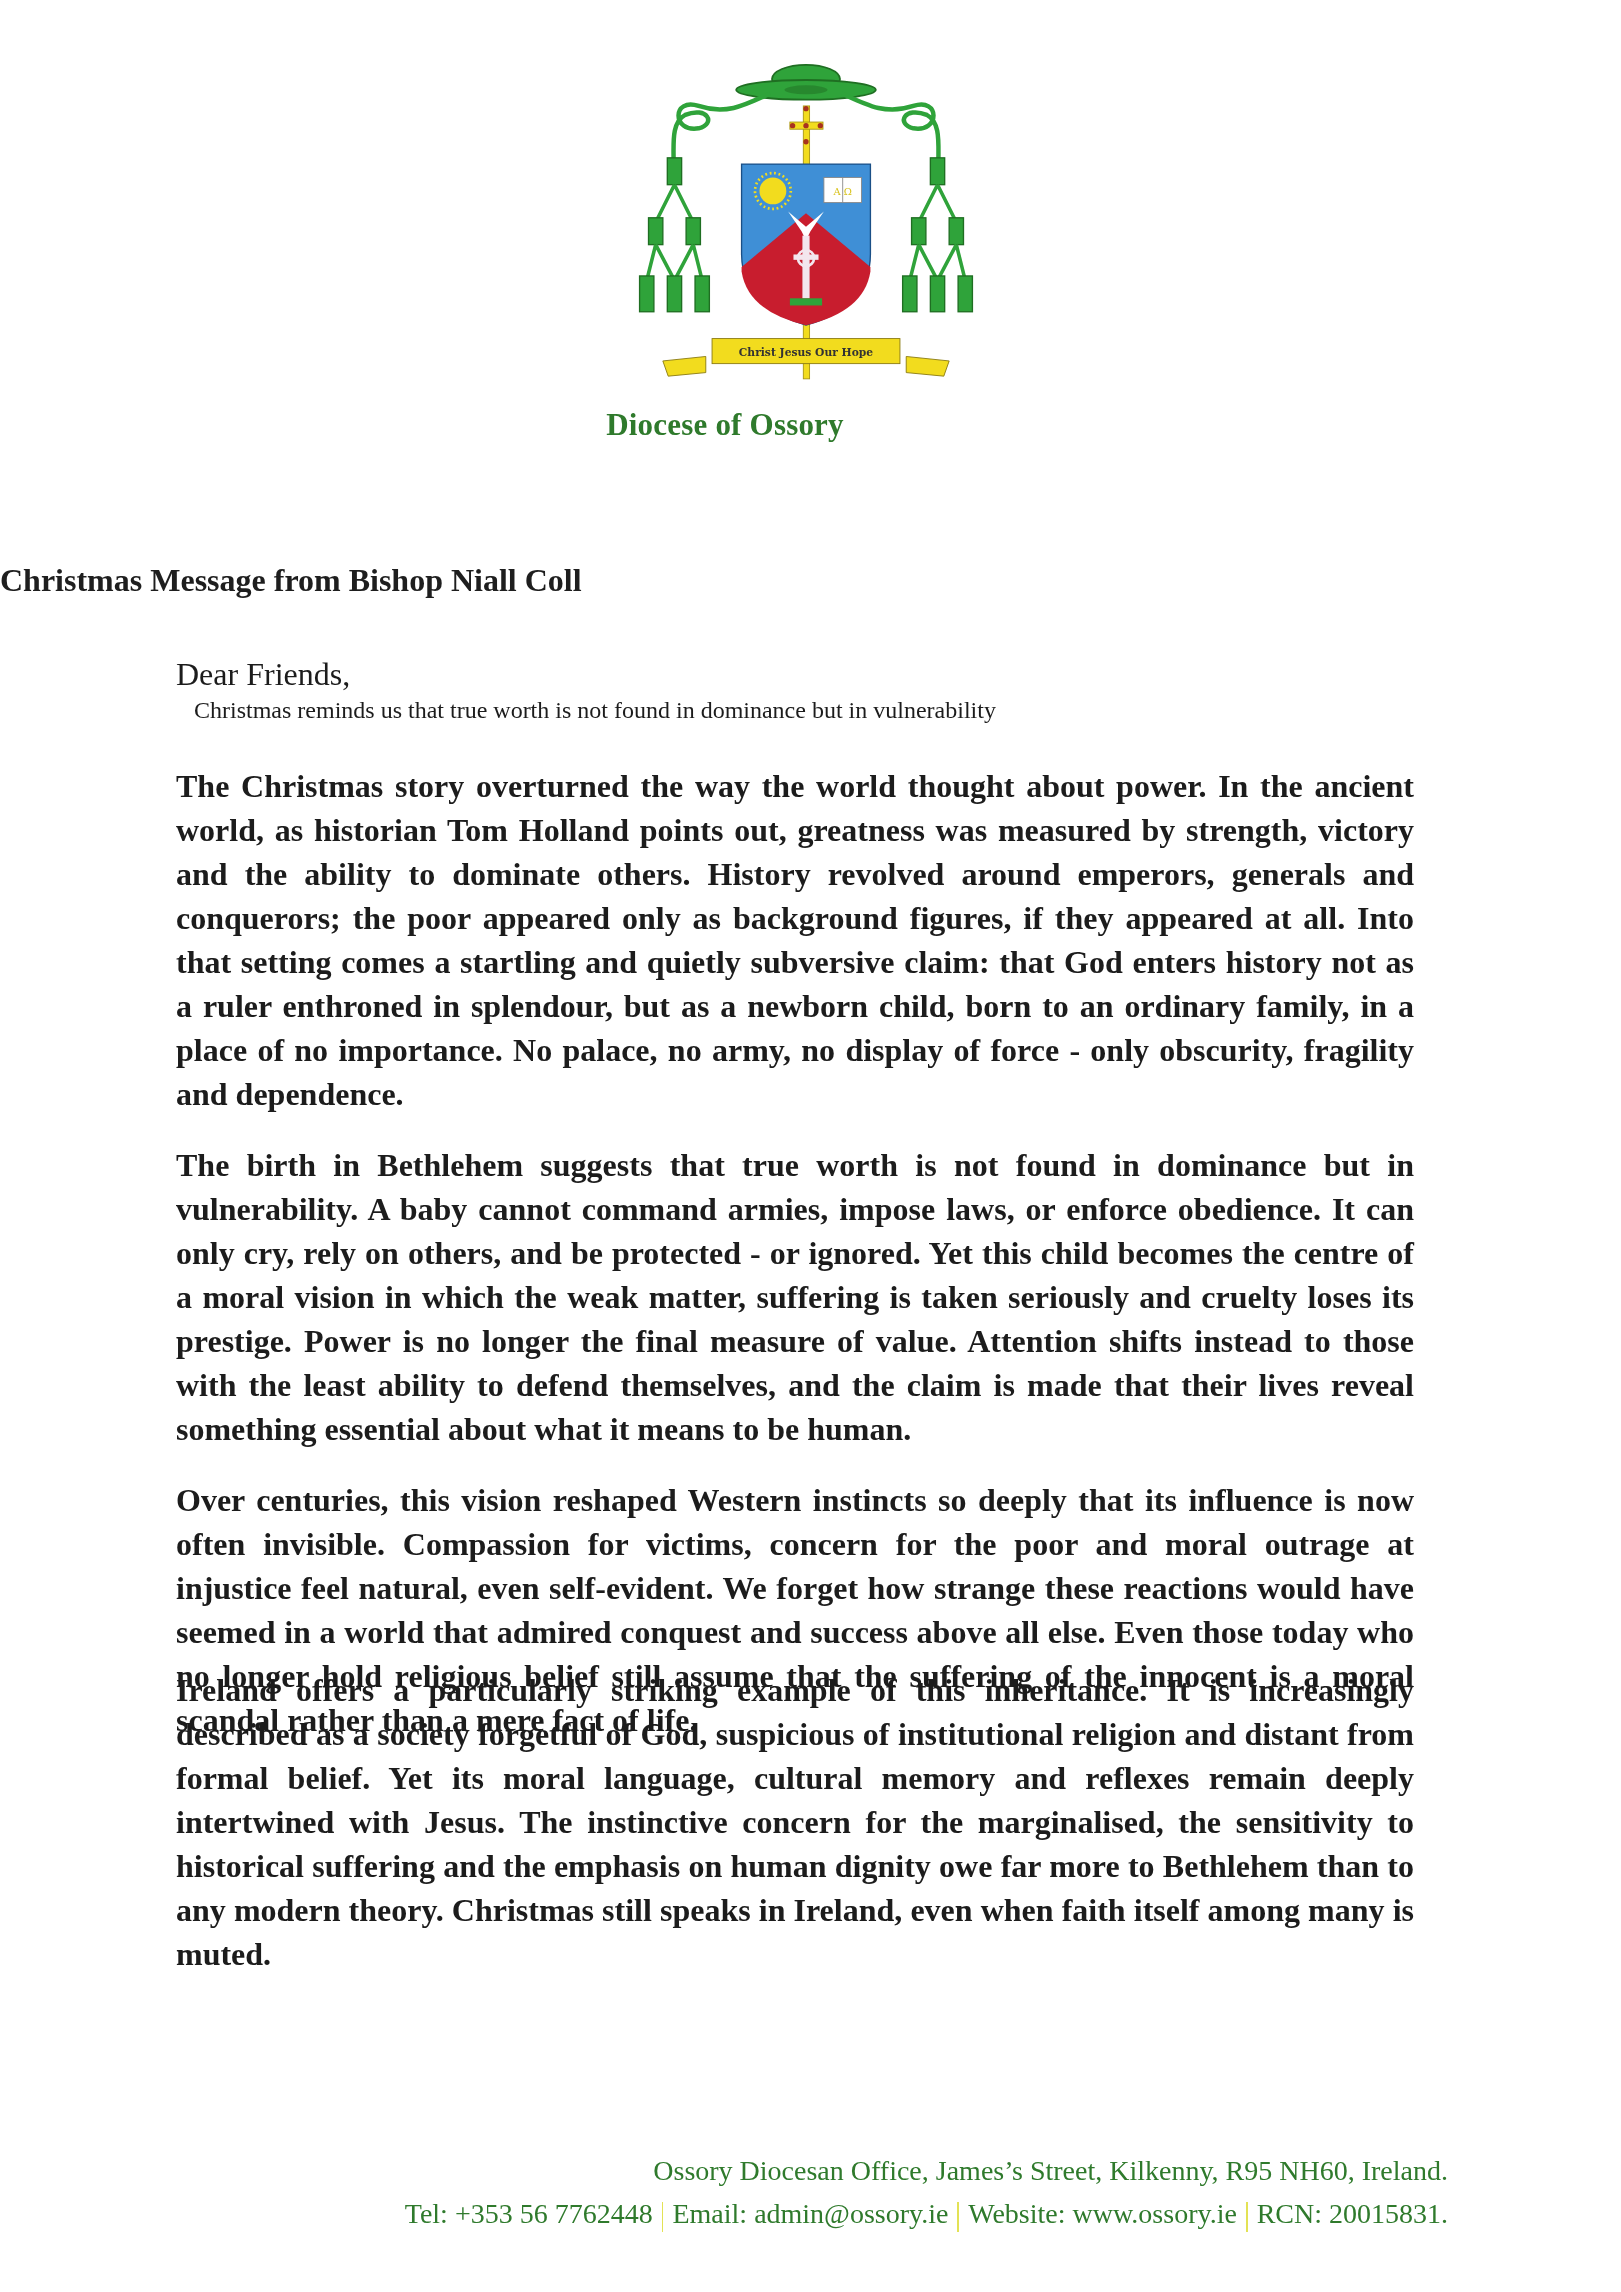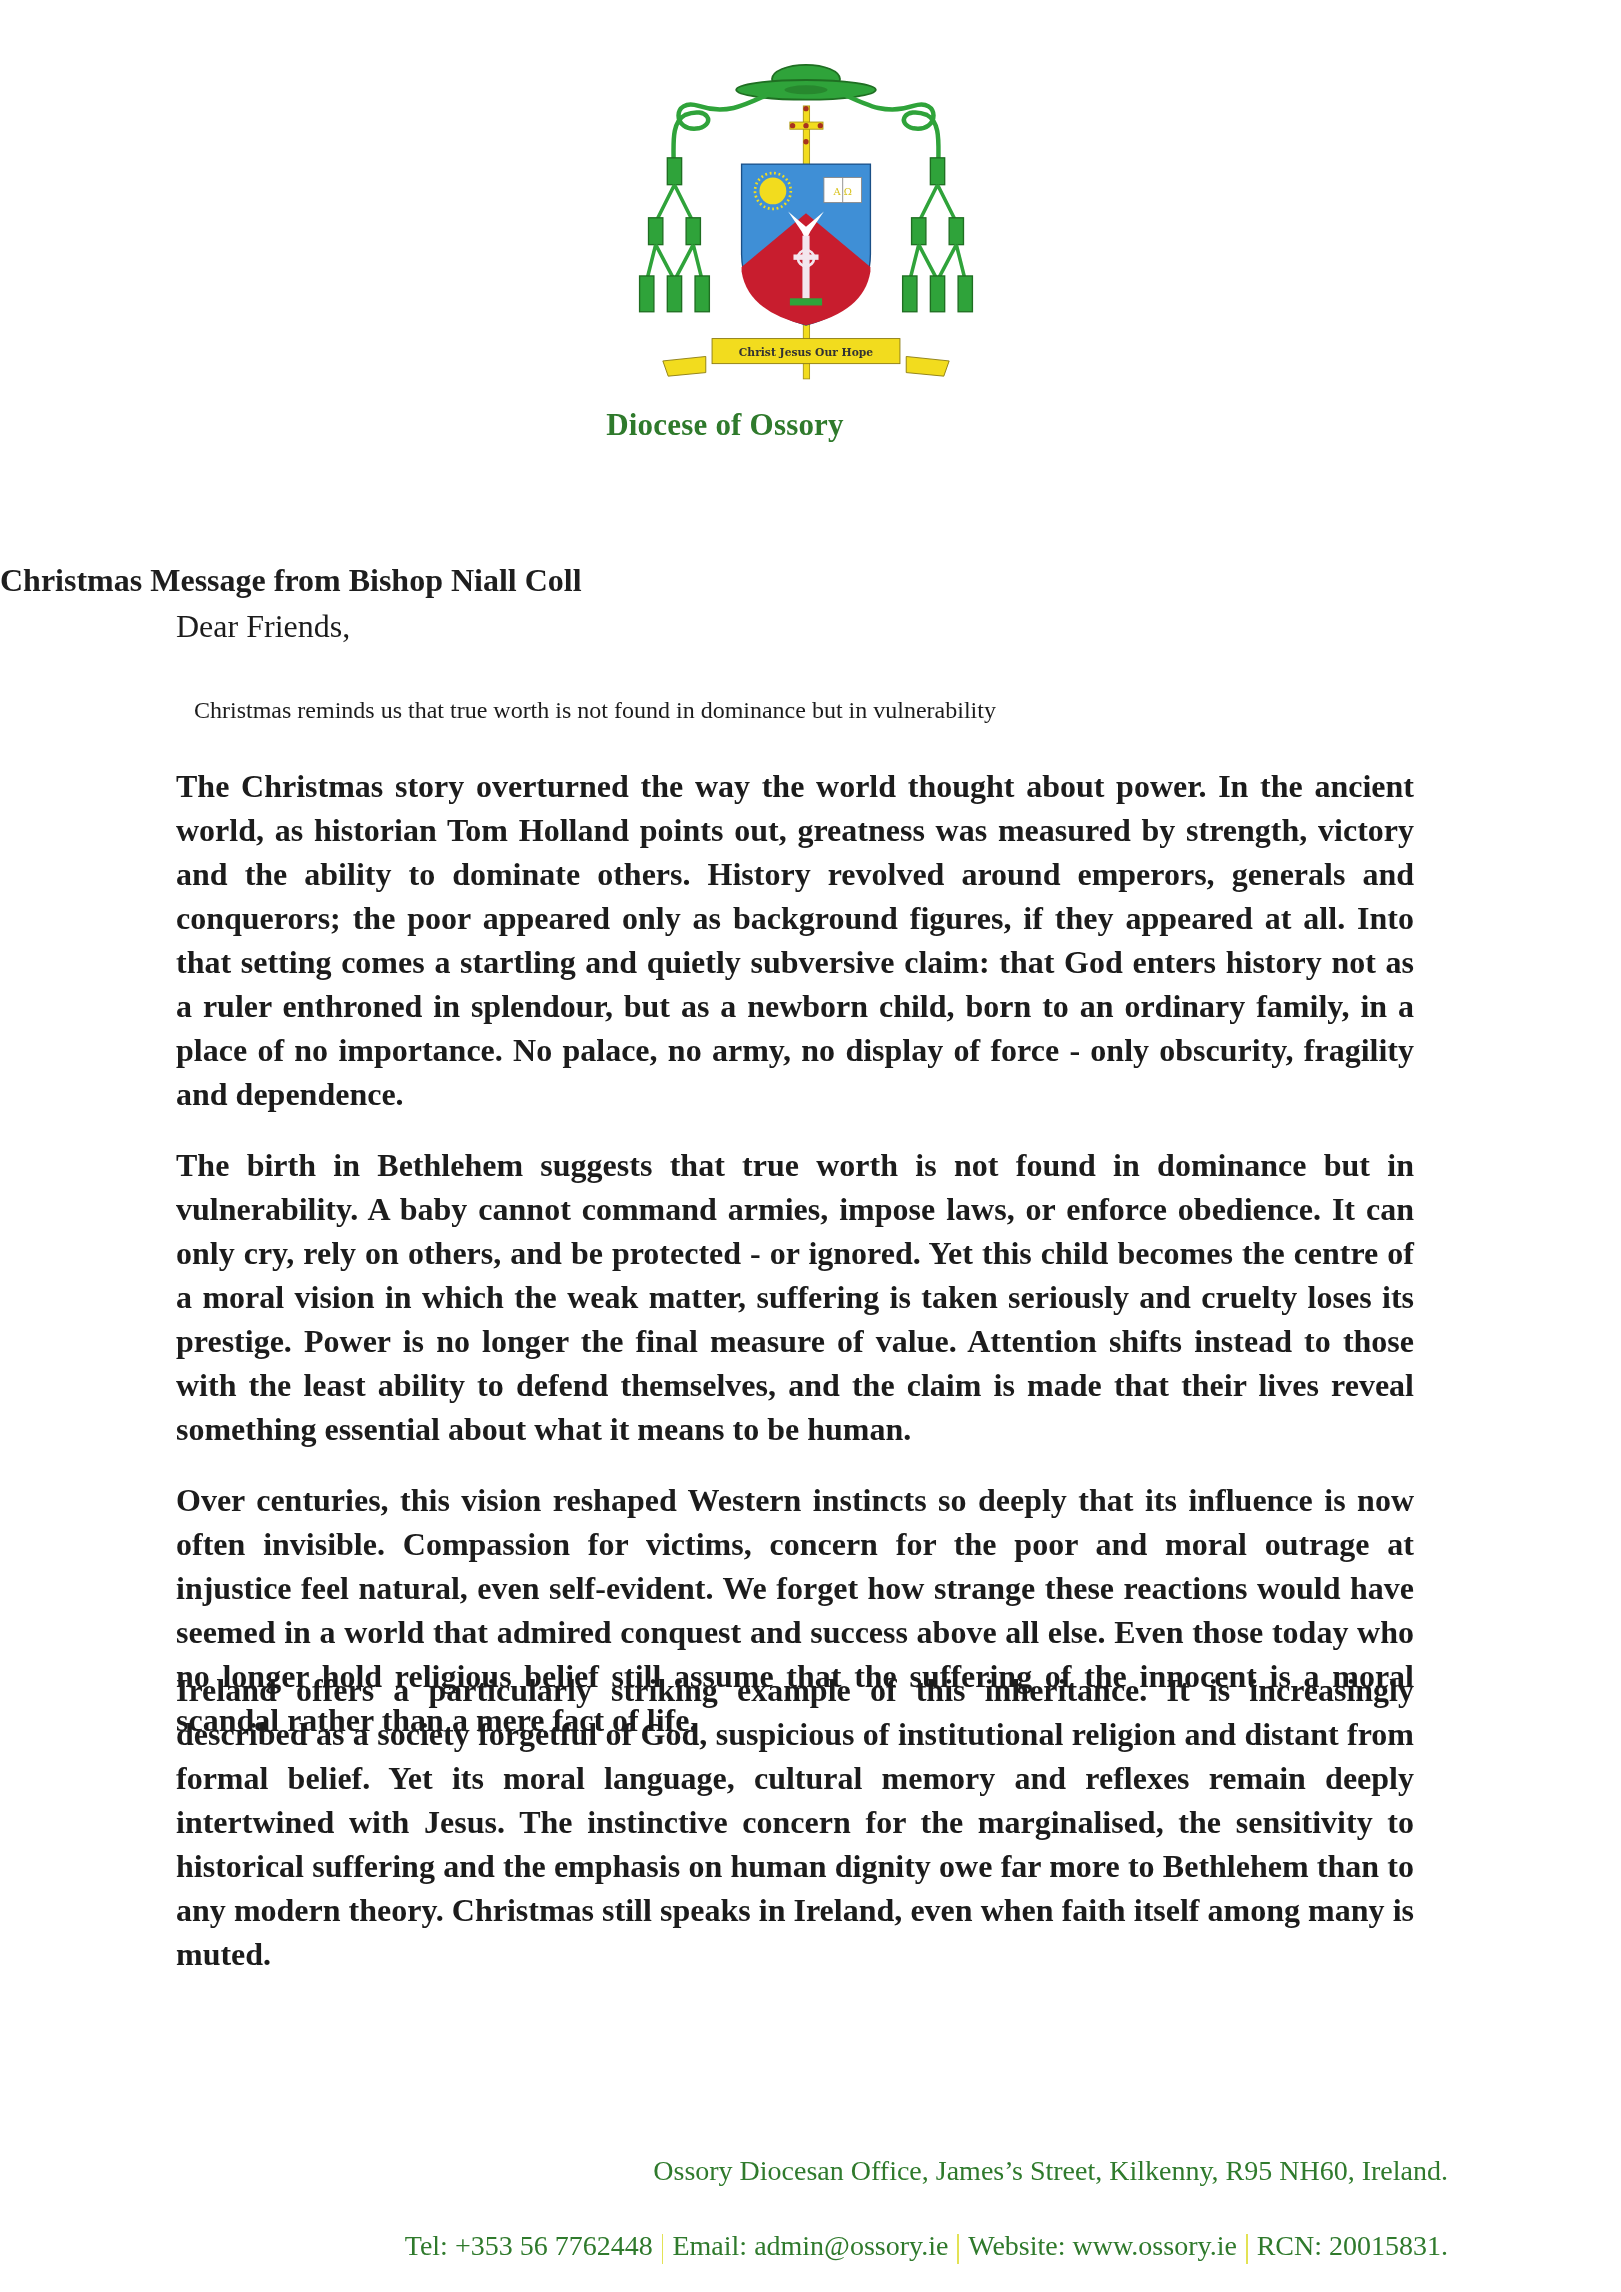--- a/index.html
+++ b/index.html
@@ -9,36 +9,36 @@
     }
     .crest { position: absolute; left: 636px; top: 52px; width: 340px; height: 345px; }
     .diocese-name {
       position: absolute; left: 0; width: 1450px; top: 407px; text-align: center;
       font-size: 31px; font-weight: bold; color: #2f7a2c; letter-spacing: 0.2px;
     }
     .letter-title {
       position: absolute; left: 0; width: 1622px; top: 562px; text-align: left;
       font-size: 32px; font-weight: bold; color: #1e1e1e;
     }
-    .salutation { position: absolute; left: 176px; top: 608px; font-size: 32px; }
+    .salutation { position: absolute; left: 176px; top: 656px; font-size: 32px; }
     .subtitle { position: absolute; left: 176px; top: 697px; font-size: 24px; white-space: nowrap; margin-left: 18px; }
     .body-text {
       position: absolute; left: 176px; width: 1238px; font-size: 32px;
       line-height: 44px; text-align: justify; margin: 0; font-weight: bold;
     }
     .p1 { top: 764px; }
     .p2 { top: 1143px; }
     .p3 { top: 1478px; }
     .p4 { top: 1668px; }
     .footer {
       position: absolute; left: 0; width: 1448px; text-align: right;
       color: #2f7a2c; font-size: 28px;
     }
     .footer-address { top: 2155px; }
-    .footer-contacts { top: 2198px; margin-top: 32px; }
+    .footer-contacts { top: 2198px; }
     .sep { display: inline-block; width: 1.8px; height: 30px; background: #e3e255; vertical-align: middle; margin: 0 9px; }
   </style>
 </head>
 <body>
 
 <svg class="crest" viewBox="0 0 380 385" xmlns="http://www.w3.org/2000/svg">
 
   <g>
     <ellipse cx="190" cy="30" rx="38" ry="16" fill="#2fa33a" stroke="#1f6e22" stroke-width="2"></ellipse>
     <ellipse cx="190" cy="42" rx="78" ry="11" fill="#2fa33a" stroke="#1f6e22" stroke-width="2"></ellipse>

